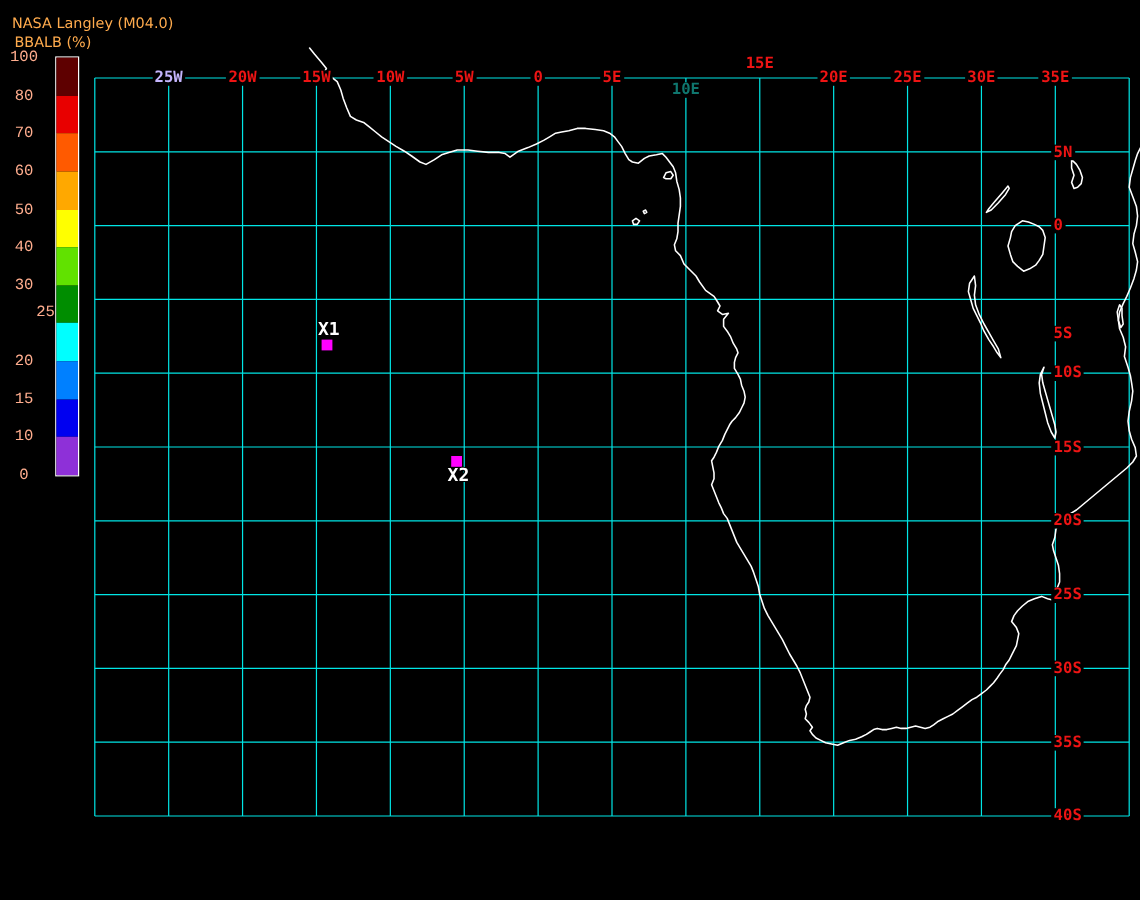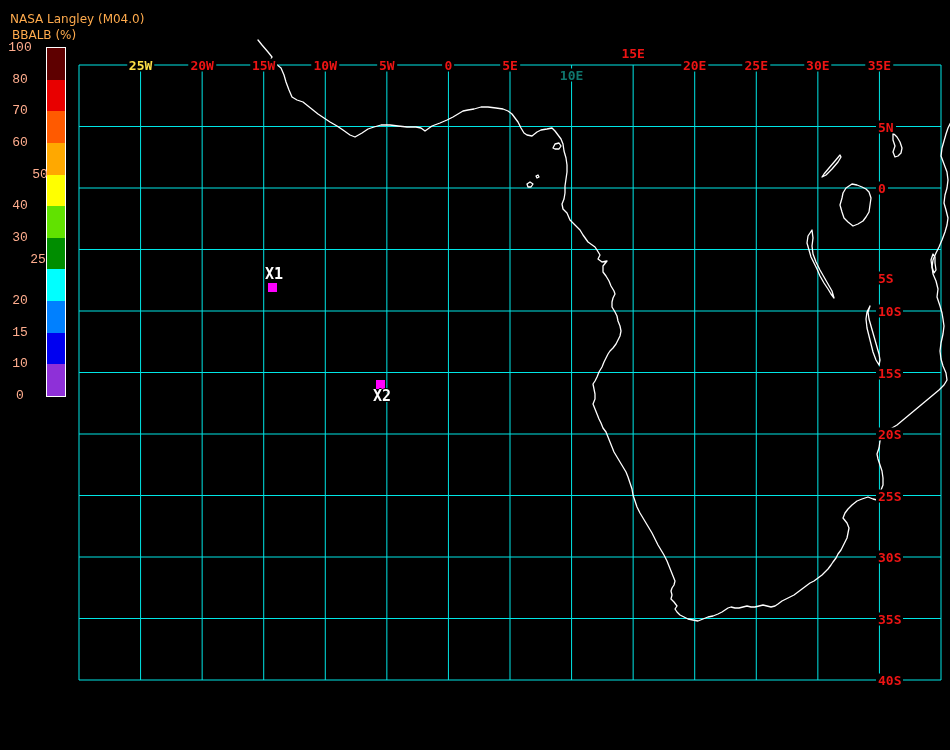--- a/index.html
+++ b/index.html
@@ -48,21 +48,21 @@
       <div class="cb-seg" style="height: 31.6364px; background: rgb(0, 255, 255);"></div>
       <div class="cb-seg" style="height: 31.6364px; background: rgb(0, 128, 255);"></div>
       <div class="cb-seg" style="height: 31.6364px; background: rgb(0, 0, 240);"></div>
       <div class="cb-seg" style="height: 31.6364px; background: rgb(142, 48, 216);"></div>
     </div>
   <div id="colorbar-ticks">
       <div class="cb-tick" style="left: 0px; top: 41px;">100</div>
       <div class="cb-tick" style="left: 0px; top: 72.6364px;">80</div>
       <div class="cb-tick" style="left: 0px; top: 104.273px;">70</div>
       <div class="cb-tick" style="left: 0px; top: 135.909px;">60</div>
-      <div class="cb-tick" style="left: 0px; top: 167.545px; margin-left: 20px;">50</div>
+      <div class="cb-tick" style="left: 0px; top: 167.545px;">50</div>
       <div class="cb-tick" style="left: 0px; top: 199.182px;">40</div>
       <div class="cb-tick" style="left: 0px; top: 230.818px;">30</div>
       <div class="cb-tick" style="left: 0px; top: 253px; padding-left: 18px;">25</div>
       <div class="cb-tick" style="left: 0px; top: 294.091px;">20</div>
       <div class="cb-tick" style="left: 0px; top: 325.727px;">15</div>
       <div class="cb-tick" style="left: 0px; top: 357.364px;">10</div>
       <div class="cb-tick" style="left: 0px; top: 389px;">0</div>
     </div>
 
   <svg id="mapsvg" width="950" height="750" viewBox="0 0 950 750">
@@ -102,21 +102,21 @@
       <path class="coast" d="M893 133 L897 137 L900 142 L902 148 L901 153 L898 156 L895 157 L893 152 L895 146 L893 140 Z"></path>
       <path class="coast" d="M840 155 L835 161 L829 168 L824 174 L822 177 L826 175 L832 169 L838 162 L841 157 Z"></path>
       <path class="coast" d="M852 184 L846 188 L843 193 L842 198 L840 205 L842 212 L844 218 L848 222 L853 226 L858 224 L863 221 L866 217 L869 212 L870 205 L871 198 L869 192 L866 189 L862 187 L857 185 Z"></path>
       <path class="coast" d="M812 230 L808 236 L807 243 L809 250 L811 257 L814 263 L817 269 L820 276 L824 283 L828 289 L831 294 L834 298 L832 291 L828 284 L824 277 L820 270 L816 262 L813 254 L812 246 L813 238 Z"></path>
       <path class="coast" d="M870 306 L868 312 L869 319 L871 326 L873 333 L875 340 L877 347 L879 354 L880 360 L879 365 L876 360 L873 352 L871 344 L869 336 L867 328 L866 319 L867 312 Z"></path>
       <path class="coast" d="M933 254 L931 260 L932 267 L934 273 L936 270 L935 263 L935 257 Z"></path>
     </g>
   </svg>
 
   <div id="lon-labels">
-      <div class="lon-label" style="left: 140.571px; top: 65px; color: #fde047;">25W</div>
+      <div class="lon-label" style="left: 140.571px; top: 65px; color: #c4b5fd;">25W</div>
       <div class="lon-label" style="left: 202.143px; top: 65px; color: rgb(238, 20, 20);">20W</div>
       <div class="lon-label" style="left: 263.714px; top: 65px; color: rgb(238, 20, 20);">15W</div>
       <div class="lon-label" style="left: 325.286px; top: 65px; color: rgb(238, 20, 20);">10W</div>
       <div class="lon-label" style="left: 386.857px; top: 65px; color: rgb(238, 20, 20);">5W</div>
       <div class="lon-label" style="left: 448.429px; top: 65px; color: rgb(238, 20, 20);">0</div>
       <div class="lon-label" style="left: 510px; top: 65px; color: rgb(238, 20, 20);">5E</div>
       <div class="lon-label" style="left: 571.571px; top: 75px; color: #0f766e;">10E</div>
       <div class="lon-label" style="left: 633.143px; top: 53px; color: rgb(238, 20, 20);">15E</div>
       <div class="lon-label" style="left: 694.714px; top: 65px; color: rgb(238, 20, 20);">20E</div>
       <div class="lon-label" style="left: 756.286px; top: 65px; color: rgb(238, 20, 20);">25E</div>

